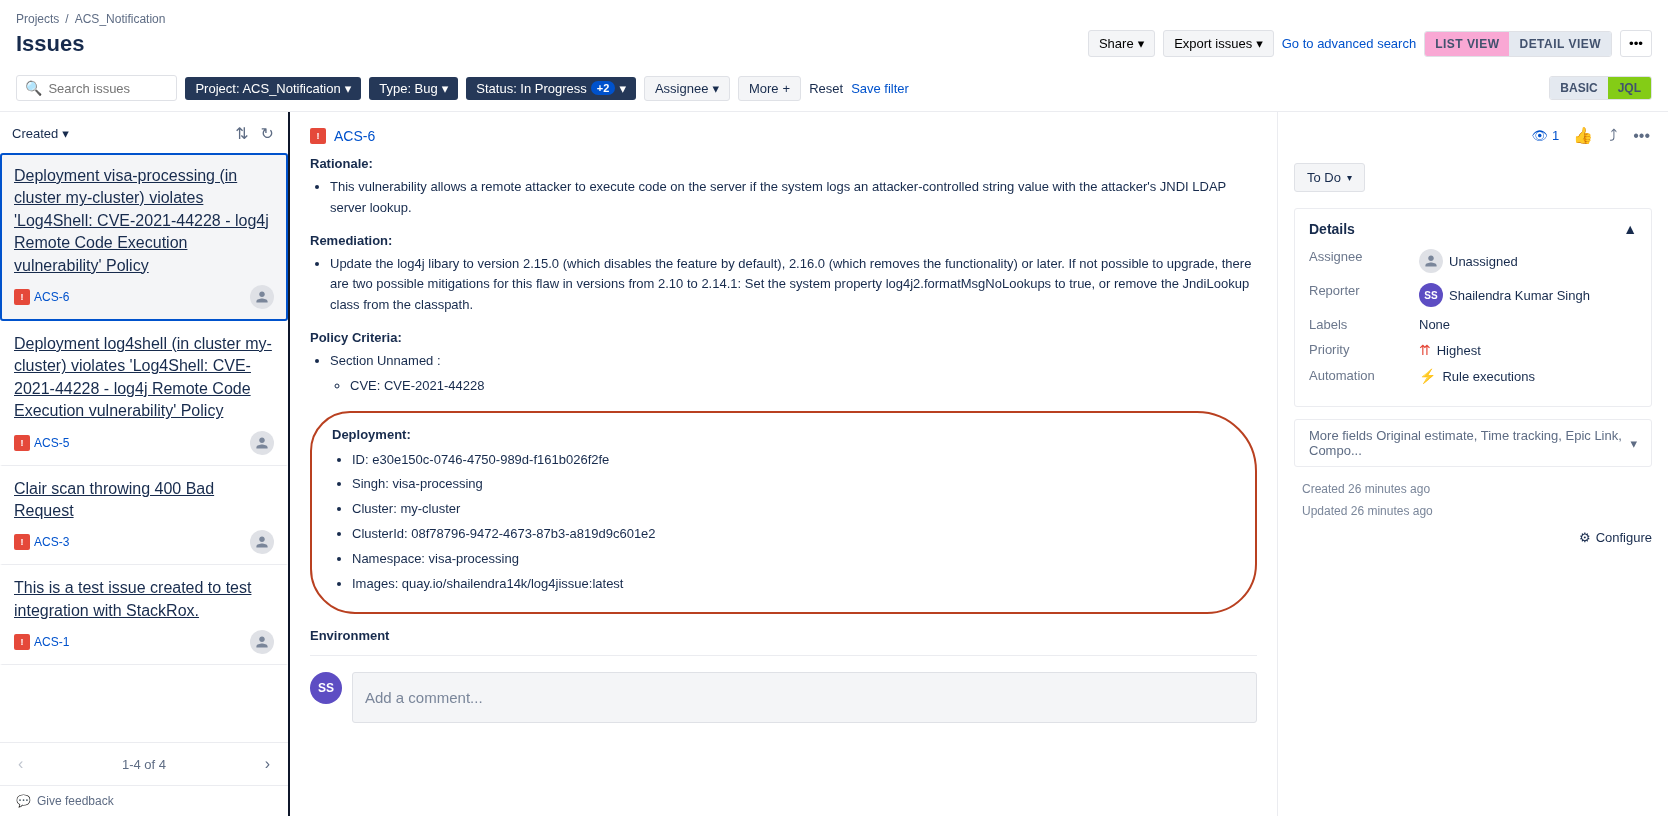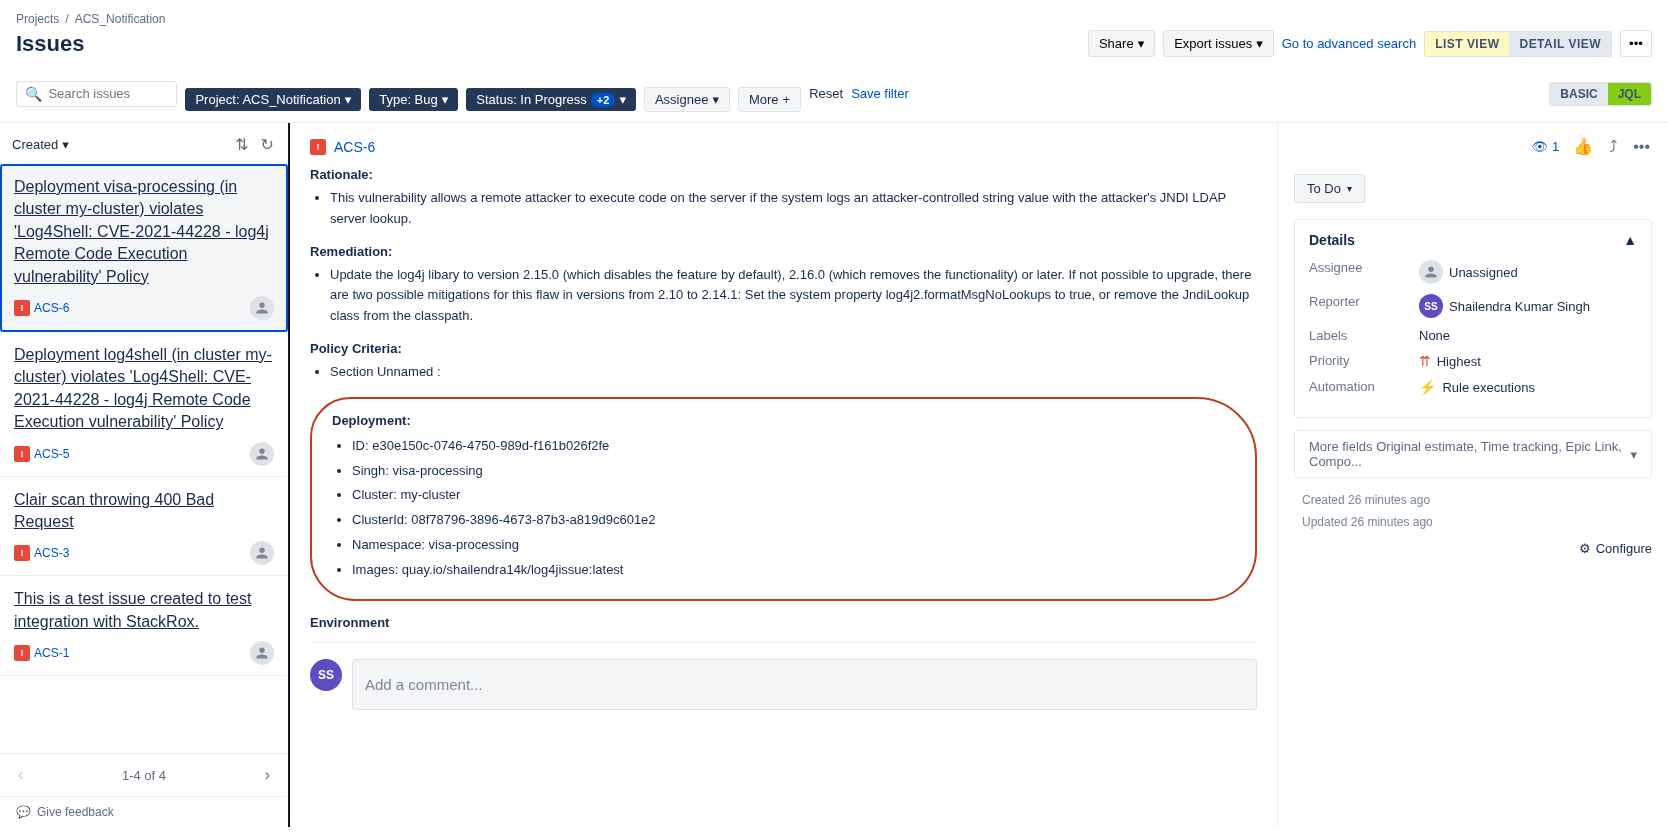--- a/index.html
+++ b/index.html
@@ -11,32 +11,32 @@
     .breadcrumb a { color: #5e6c84; text-decoration: none; }
     .page-title-row { display: flex; align-items: center; justify-content: space-between; margin-bottom: 12px; }
     .page-title { font-size: 22px; font-weight: 600; color: #172b4d; }
     .header-actions { display: flex; align-items: center; gap: 8px; }
 
     .share-btn { background: #f4f5f7; border: 1px solid #dfe1e6; padding: 5px 10px; border-radius: 3px; cursor: pointer; font-size: 13px; display: inline-flex; align-items: center; gap: 4px; }
     .export-btn { background: #f4f5f7; border: 1px solid #dfe1e6; padding: 5px 10px; border-radius: 3px; cursor: pointer; font-size: 13px; display: inline-flex; align-items: center; gap: 4px; }
     .advanced-search-btn { background: none; border: none; color: #0052cc; cursor: pointer; font-size: 13px; font-weight: 400; }
 
     .view-toggle { display: flex; border: 1px solid #dfe1e6; border-radius: 3px; overflow: hidden; }
-    .view-toggle-btn { padding: 5px 10px; font-size: 12px; font-weight: 600; border: none; cursor: pointer; background: #fef9c3; color: #42526e; letter-spacing: 0.04em; }
+    .view-toggle-btn { padding: 5px 10px; font-size: 12px; font-weight: 600; border: none; cursor: pointer; background: #f9a8d4; color: #42526e; letter-spacing: 0.04em; }
     .view-toggle-btn.active { background: #e4e9f0; }
 
     .more-options-btn { background: none; border: 1px solid #dfe1e6; border-radius: 3px; padding: 5px 8px; cursor: pointer; }
 
     
     .filter-bar { display: flex; align-items: center; gap: 8px; padding: 6px 16px 10px; border-bottom: 1px solid #ebecf0; flex-wrap: wrap; }
     .search-box { display: flex; align-items: center; border: 1px solid #dfe1e6; border-radius: 3px; padding: 4px 8px; background: #fff; gap: 6px; min-width: 160px; }
     .search-box input { border: none; outline: none; font-size: 13px; width: 120px; color: #172b4d; }
     .search-icon { color: #7a869a; font-size: 14px; }
 
-    .filter-chip { display: inline-flex; align-items: center; gap: 4px; padding: 4px 10px; border-radius: 3px; border: none; cursor: pointer; font-size: 13px; font-weight: 500; margin-top: 12px; }
+    .filter-chip { display: inline-flex; align-items: center; gap: 4px; padding: 4px 10px; border-radius: 3px; border: none; cursor: pointer; font-size: 13px; font-weight: 500; }
     .filter-chip-dark { background: #253858; color: #fff; }
     .filter-chip-outline { background: #f4f5f7; color: #172b4d; border: 1px solid #dfe1e6; }
     .filter-chip-status { background: #253858; color: #fff; }
     .badge { background: #0052cc; color: #fff; border-radius: 10px; padding: 1px 6px; font-size: 11px; font-weight: 600; }
 
     .reset-btn { background: none; border: none; color: #172b4d; cursor: pointer; font-size: 13px; }
     .save-filter-btn { background: none; border: none; color: #0052cc; cursor: pointer; font-size: 13px; font-weight: 500; }
 
     .jql-toggle { display: flex; margin-left: auto; border: 1px solid #dfe1e6; border-radius: 3px; overflow: hidden; }
     .jql-btn { padding: 4px 10px; font-size: 12px; font-weight: 600; border: none; cursor: pointer; background: #84cc16; color: #42526e; }
@@ -287,31 +287,34 @@
     <div class="section-label">Remediation:</div>
     <ul class="content-list section-content">
       <li>Update the log4j libary to version 2.15.0 (which disables the feature by default), 2.16.0 (which removes the functionality) or later. If not possible to upgrade, there are two possible mitigations for this flaw in versions from 2.10 to 2.14.1: Set the system property log4j2.formatMsgNoLookups to true, or remove the JndiLookup class from the classpath.</li>
     </ul>
 
     <div class="section-label">Policy Criteria:</div>
     <div class="section-content">
       <ul class="content-list">
         <li>
           <span>Section Unnamed :</span>
+          <ul class="content-list" style="list-style-type: circle; margin-top:4px;">
+            <li>CVE: CVE-2021-44228</li>
+          </ul>
         </li>
       </ul>
     </div>
 
     <div class="deployment-section">
       <div class="section-label">Deployment:</div>
       <ul class="content-list">
         <li>ID: e30e150c-0746-4750-989d-f161b026f2fe</li>
         <li>Singh: visa-processing</li>
         <li>Cluster: my-cluster</li>
-        <li>ClusterId: 08f78796-3896-4673-87b3-a819d9c601e2</li>
+        <li>ClusterId: 08f78796-9472-4673-87b3-a819d9c601e2</li>
         <li>Namespace: visa-processing</li>
         <li>Images: quay.io/shailendra14k/log4jissue:latest</li>
       </ul>
     </div>
 
     <div class="section-label">Environment</div>
     <hr class="divider">
 
     <div class="comment-area">
       <div class="comment-avatar">SS</div>

